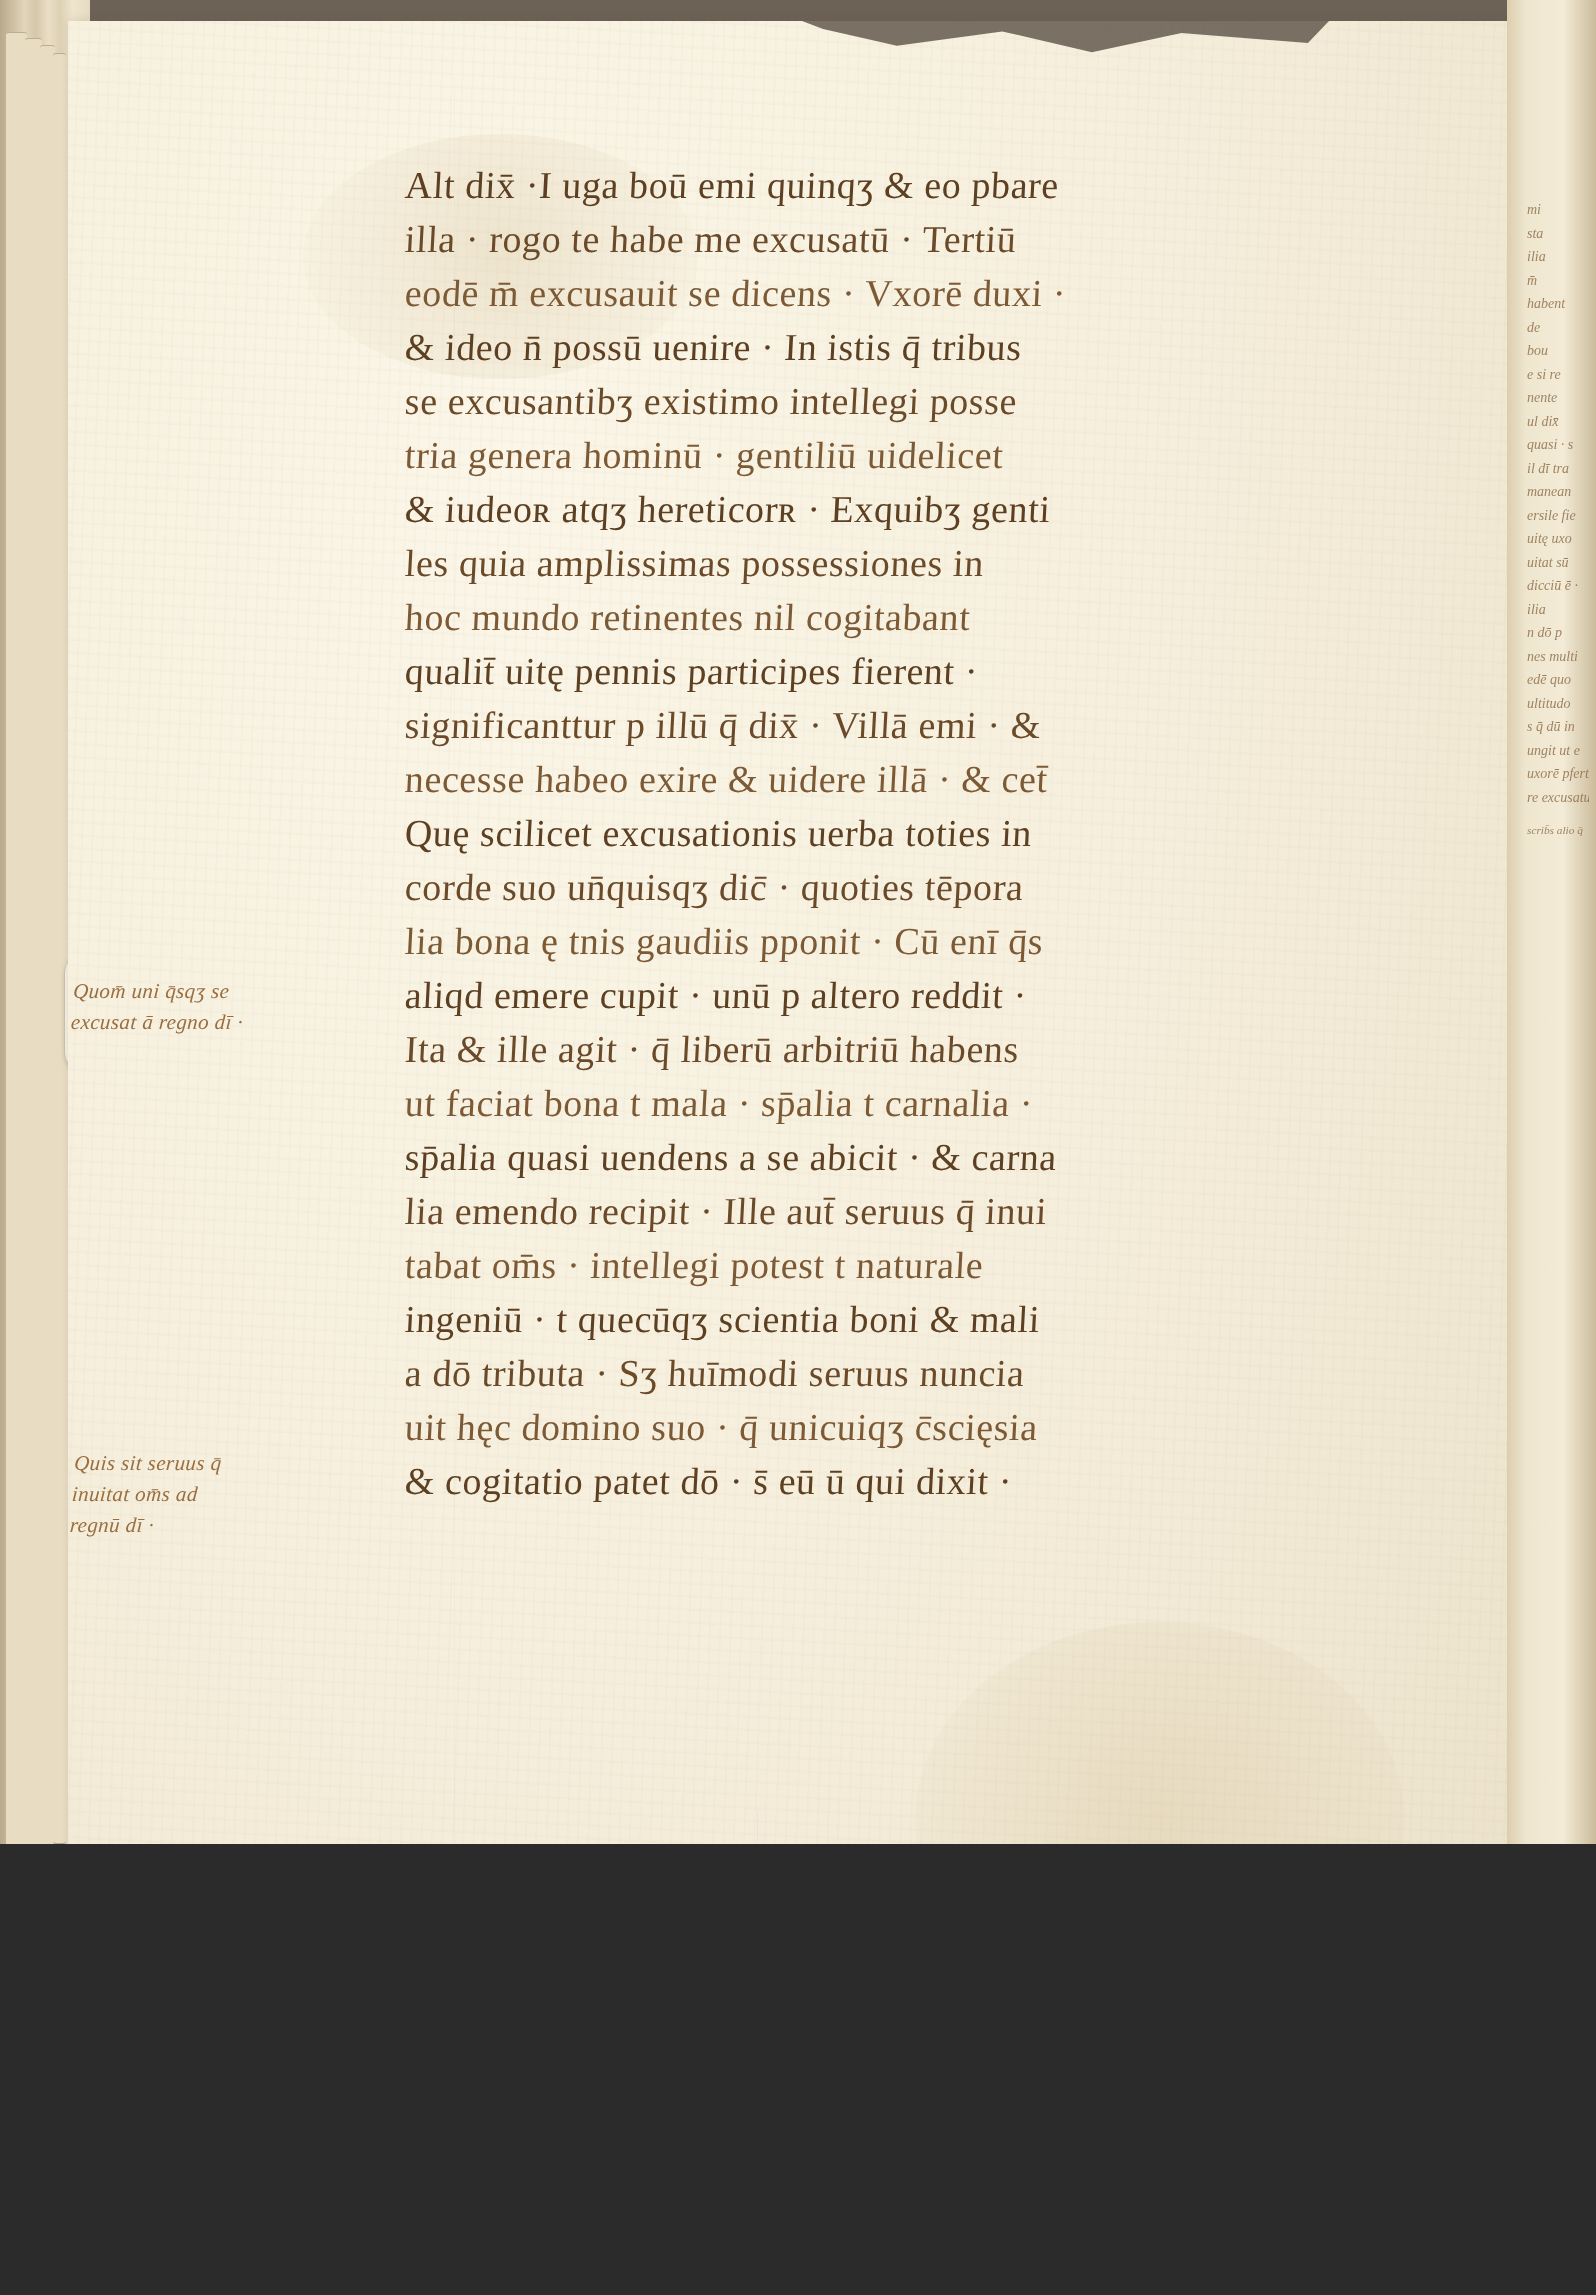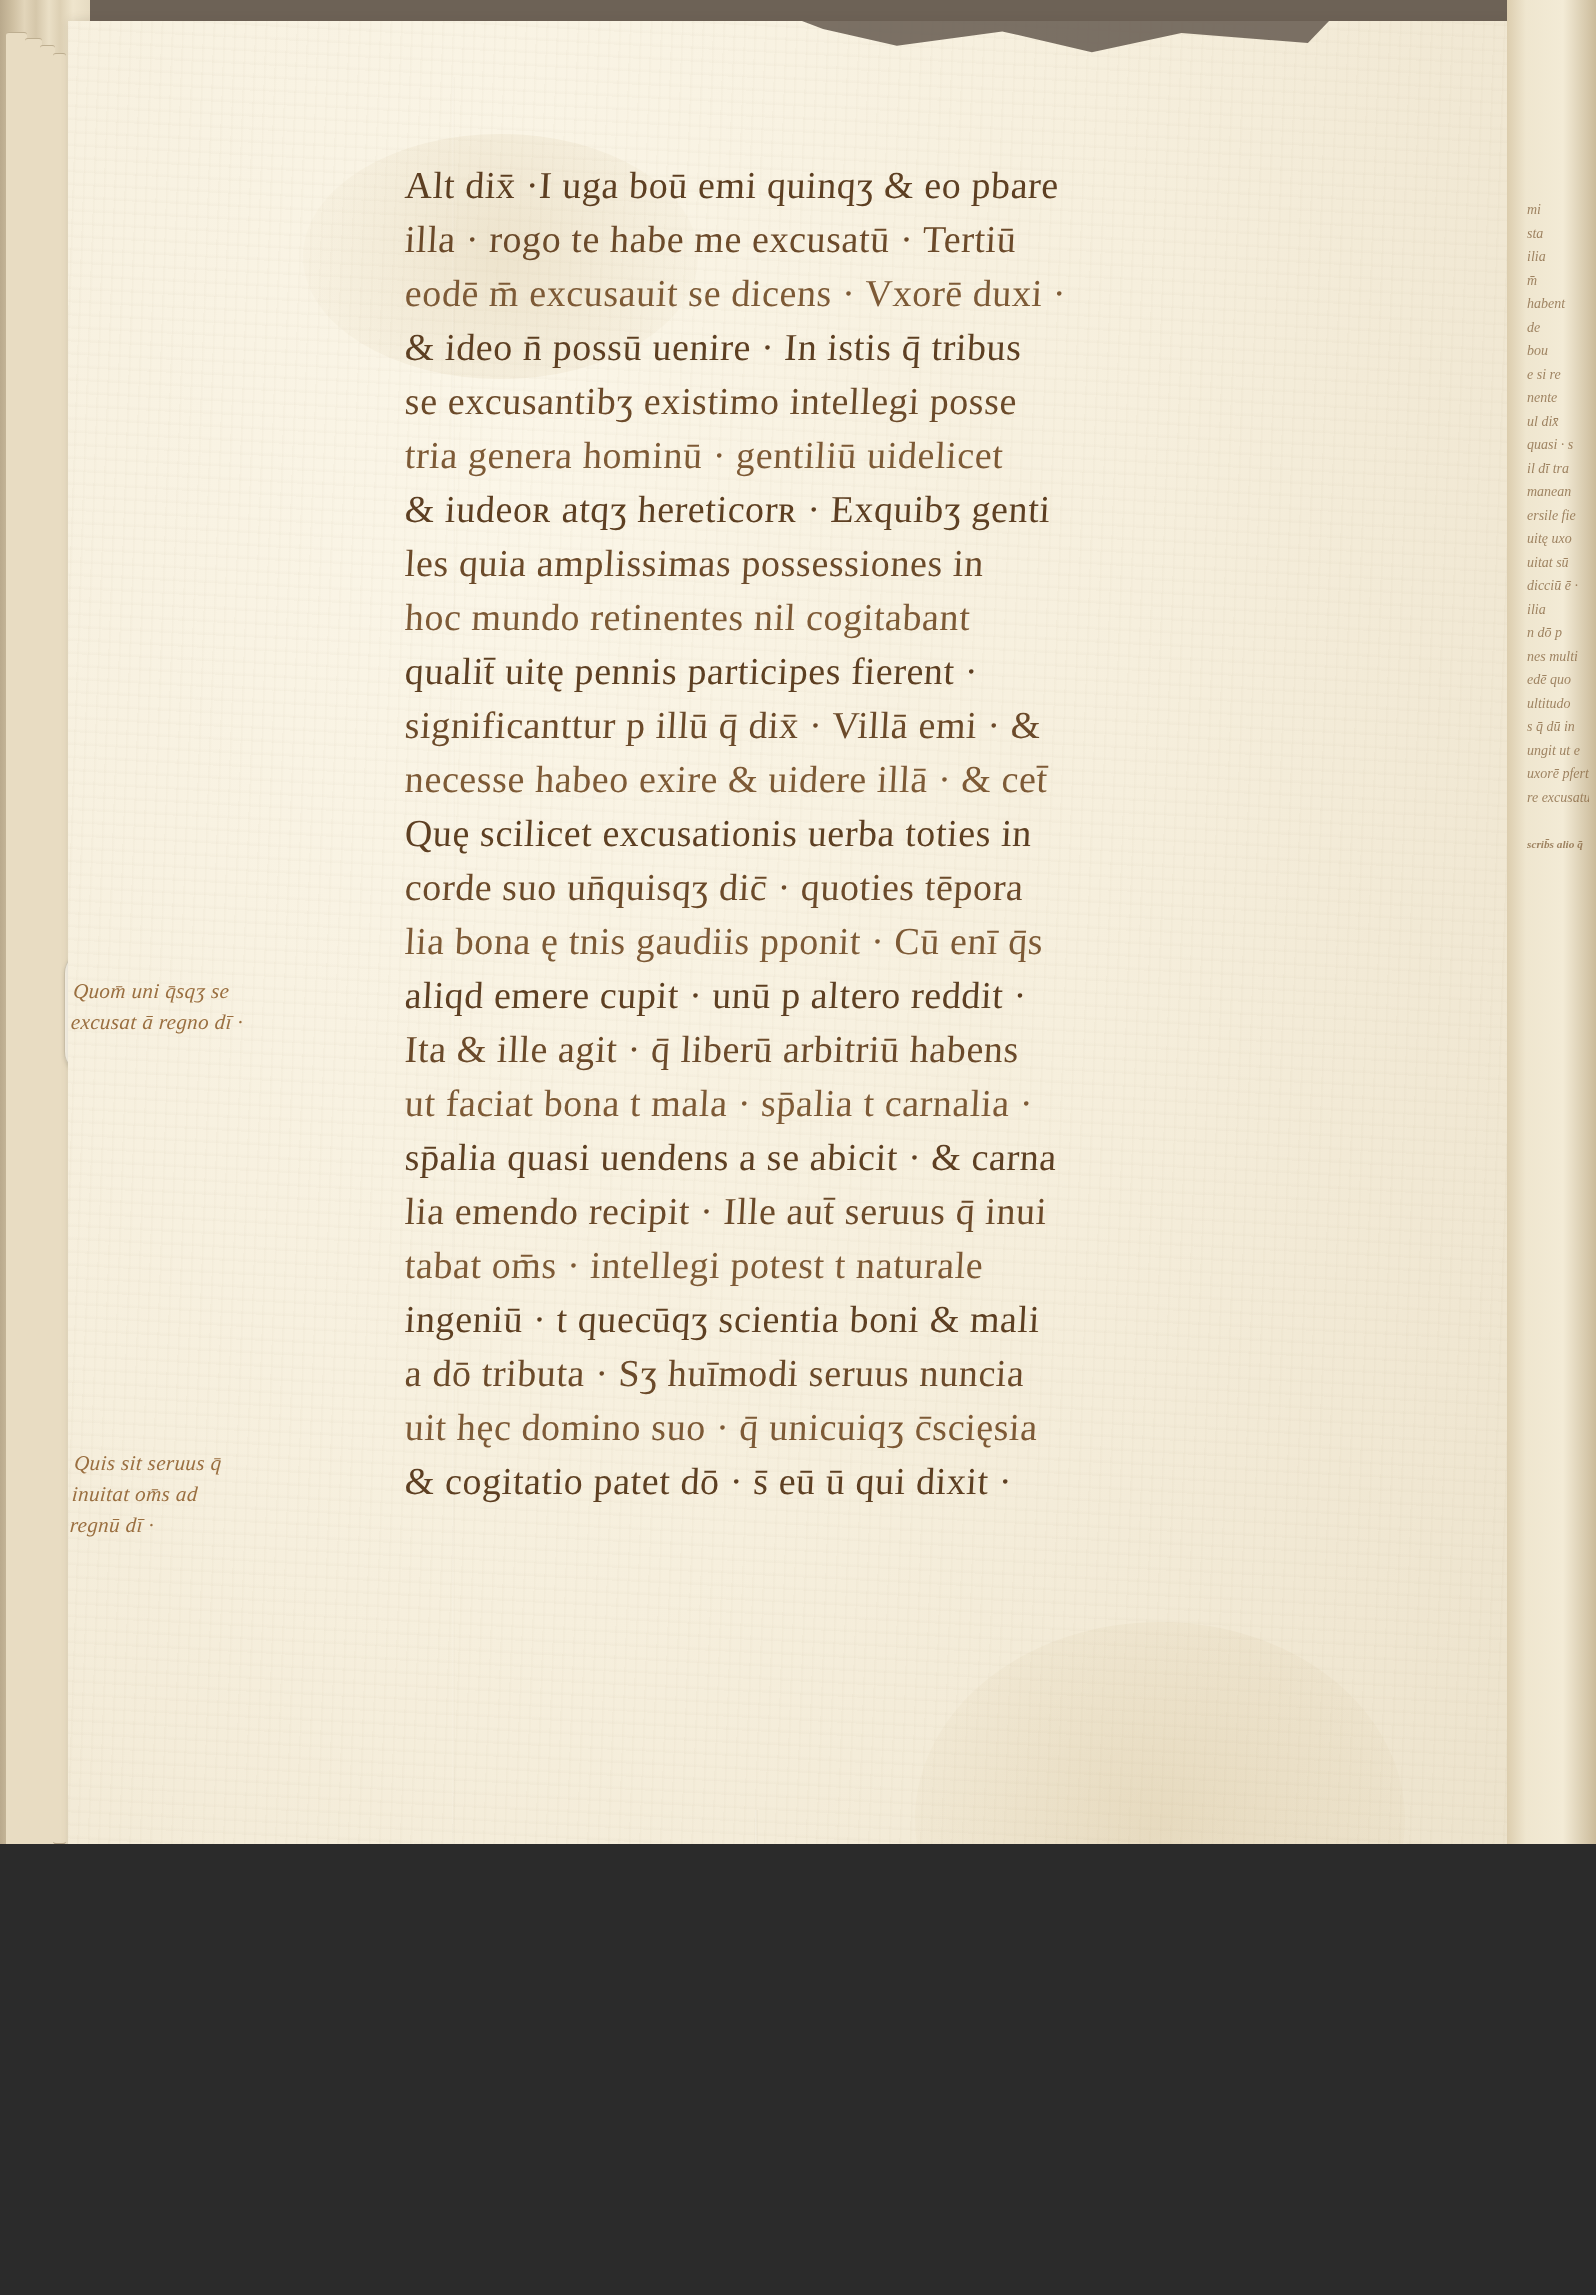--- a/index.html
+++ b/index.html
@@ -225,21 +225,21 @@
       <div>dicciū ē ·</div>
       <div>ilia</div>
       <div>n dō p</div>
       <div>nes multi</div>
       <div>edē quo</div>
       <div>ultitudo</div>
       <div>s q̄ dū in</div>
       <div>ungit ut e</div>
       <div>uxorē pfert</div>
       <div>re excusatu</div>
-      <div style="font-size: 11.3px; margin-top: 24px; font-weight: bold;">scrib̄s alio q̄</div>
+      <div style="font-size: 11.3px; margin-top: 10px;">scrib̄s alio q̄</div>
     </div>
 
   <div class="gloss" id="gloss-1">
       <div>Quom̄ uni q̄sqʒ se</div>
       <div>excusat ā regno dī ·</div>
     </div>
   <div class="gloss" id="gloss-2">
       <div>Quis sit seruus q̄</div>
       <div>inuitat om̄s ad</div>
       <div>regnū dī ·</div>

